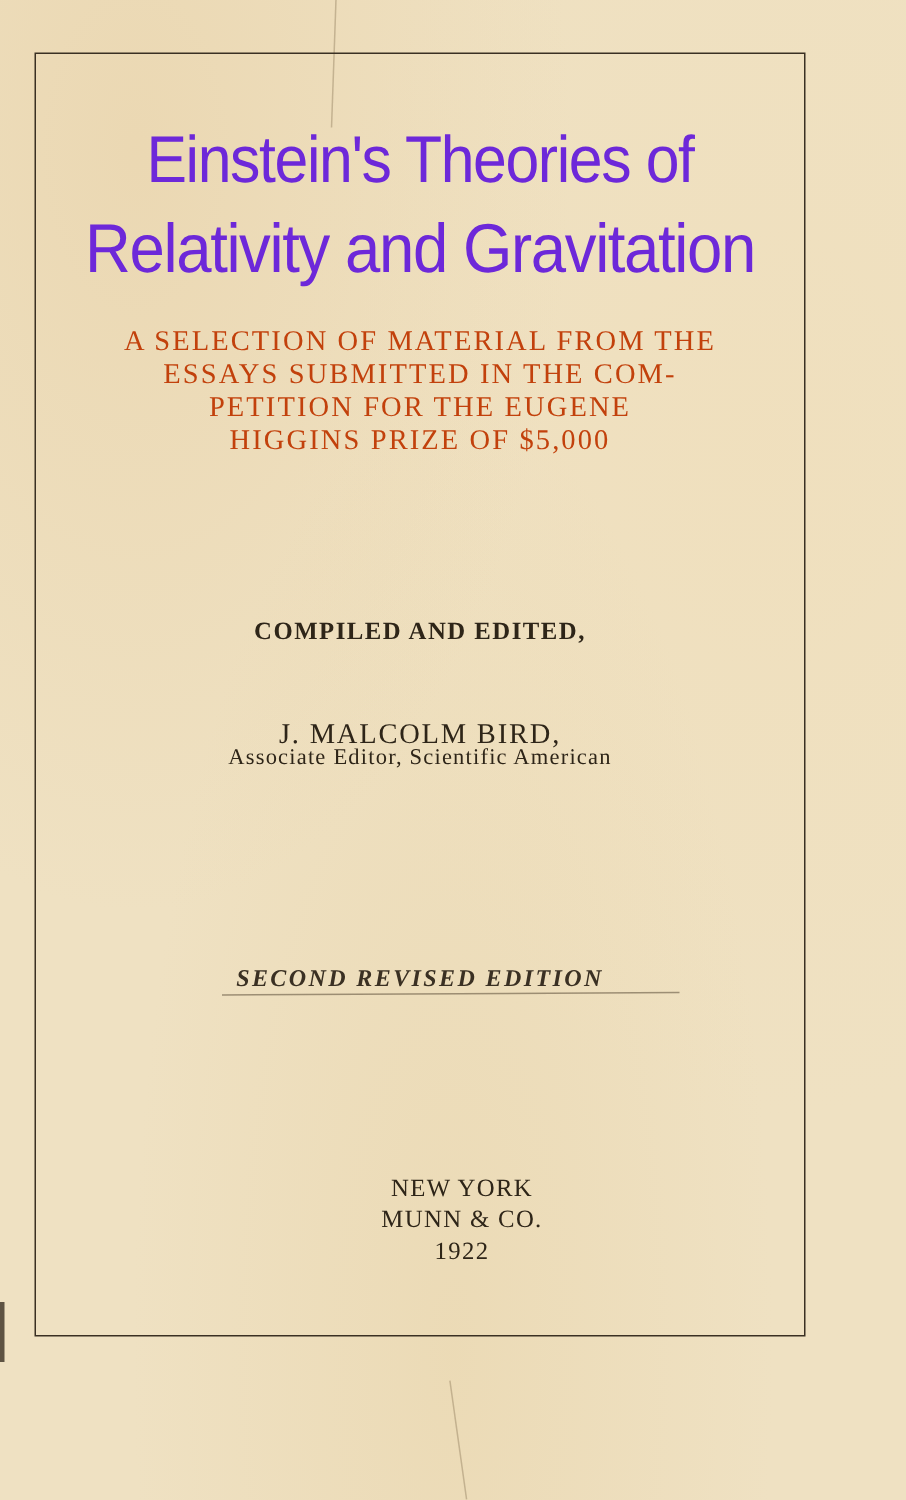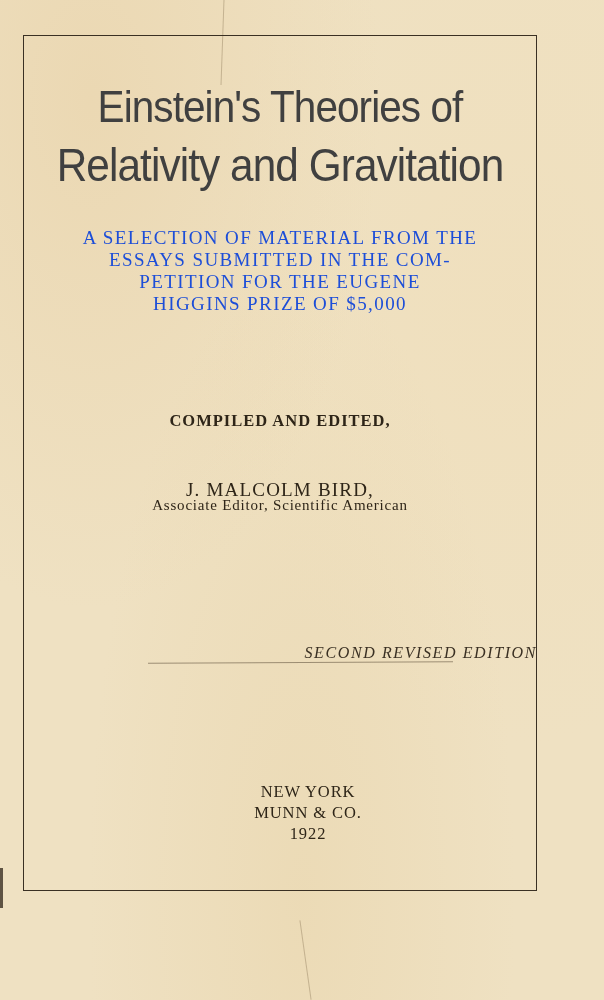--- a/index.html
+++ b/index.html
@@ -47,40 +47,40 @@
     .block {
       position: absolute;
       left: 23px;
       width: 514px;
       text-align: center;
     }
     .title {
       top: 78px;
       font-family: "Liberation Sans", "DejaVu Sans", sans-serif;
       font-stretch: condensed;
-      color: #404040;
+      color: #6d28d9;
       line-height: 58px;
       letter-spacing: -1px;
     }
     .title .line1 {
       display: block;
       font-size: 44px;
       transform: scaleX(0.92);
     }
     .title .line2 {
       display: block;
       font-size: 46px;
       transform: scaleX(0.92);
     }
     .subtitle {
-      top: 227px;
+      top: 217px;
       font-size: 19px;
       line-height: 22px;
       letter-spacing: 1.4px;
-      color: #1d4ed8;
+      color: #c2410c;
     }
     .subtitle span { display: block; }
     .compiled {
       top: 411px;
       font-size: 16.5px;
       line-height: 19px;
       letter-spacing: 1px;
       font-weight: bold;
     }
     .compiled span { display: block; }
@@ -91,24 +91,23 @@
     }
     .affiliation {
       top: 497px;
       font-size: 15px;
       letter-spacing: 0.8px;
     }
     .edition {
       top: 644px;
       font-size: 16px;
       font-style: italic;
-      font-weight: normal;
+      font-weight: bold;
       letter-spacing: 1.6px;
       color: #3a3023;
-      text-align: right;
     }
     .edition-underline {
       position: absolute;
       left: 148px;
       top: 662px;
       width: 305px;
       height: 1px;
       background: rgba(90,75,55,0.55);
       transform: rotate(-0.3deg);
     }

